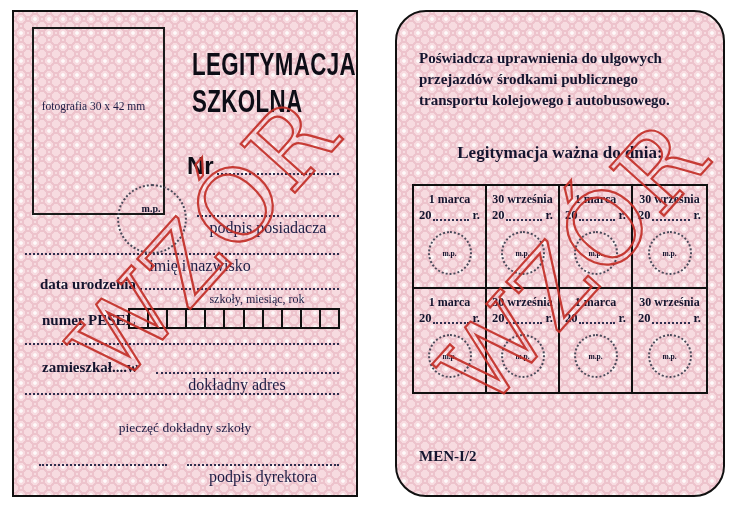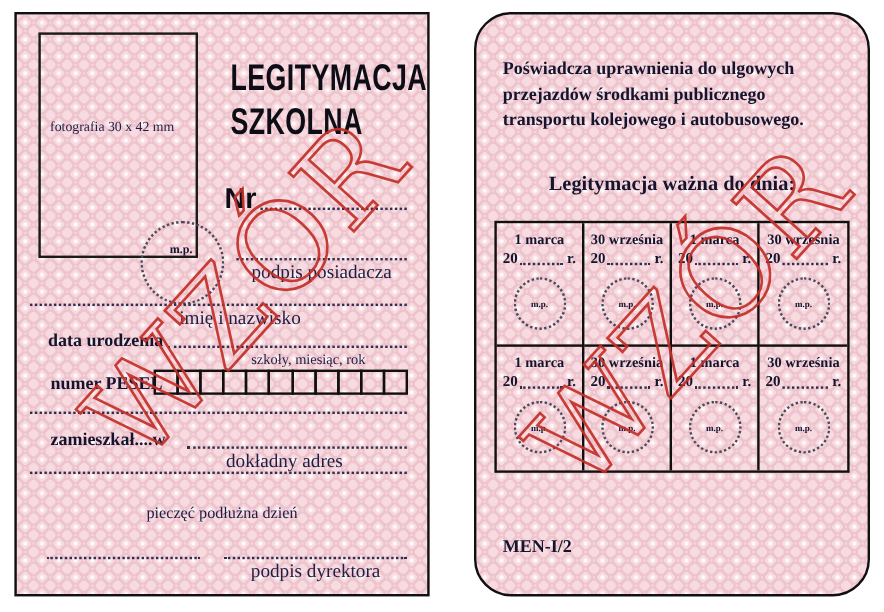--- a/index.html
+++ b/index.html
@@ -133,21 +133,21 @@
     </div>
 
     <div class="dotline" style="left:11px; top:331px; width:314px;"></div>
 
     <div class="field" style="left:28px; top:347px;">zamieszkał....w</div>
     <div class="dotline" style="left:142px; top:360px; width:183px;"></div>
     <div class="cap" style="left:140px; top:364px; width:166px;">dokładny adres</div>
 
     <div class="dotline" style="left:11px; top:381px; width:314px;"></div>
 
-    <div class="cap" style="left:0; top:408px; width:100%; font-size:13.5px;">pieczęć podłużna dzień</div>
+    <div class="cap" style="left:0; top:408px; width:100%; font-size:13.5px;">pieczęć dokładny szkoły</div>
 
     <div class="dotline" style="left:25px; top:452px; width:128px;"></div>
     <div class="dotline" style="left:173px; top:452px; width:152px;"></div>
     <div class="cap" style="left:25px; top:456px; width:128px;margin-top:32px;">data</div>
     <div class="cap" style="left:173px; top:456px; width:152px;">podpis dyrektora</div>
 
     <div class="wzor" id="wzor-front">WZÓR</div>
   </div>
 
   <div class="card" id="card-back">

